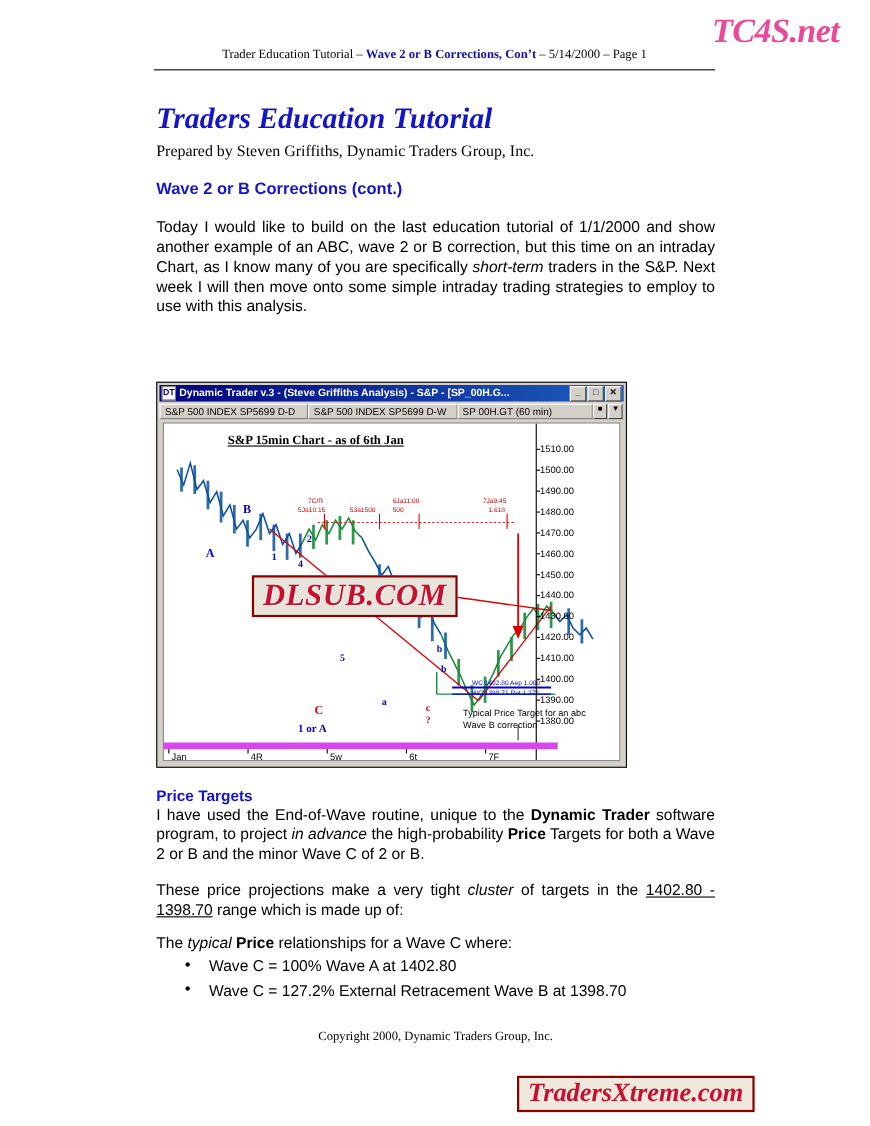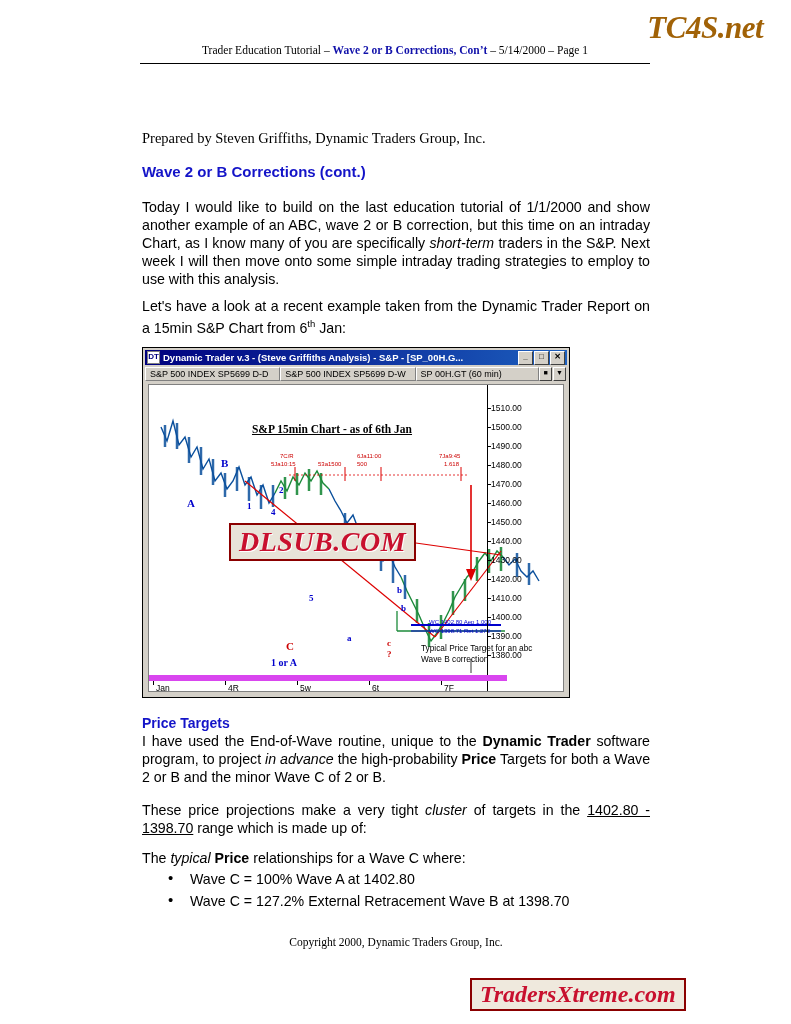--- a/index.html
+++ b/index.html
@@ -23,21 +23,21 @@
 
   
   .brand-logo {
     position: absolute;
     top: 10px;
     right: 28px;
     font-family: "Liberation Serif", serif;
     font-weight: bold;
     font-style: italic;
     font-size: 31px;
-    color: #a16207;
+    color: #ec4899;
     letter-spacing: -0.5px;
   }
   .header-line {
     position: absolute;
     left: 140px;
     top: 44px;
     width: 510px;
     text-align: center;
     font-size: 11.5px;
     font-family: "Liberation Serif", serif;
@@ -194,26 +194,25 @@
     width: 416px; height: 308px;
     background: #ffffff;
     border: 1px solid #808080;
     box-sizing: border-box;
     overflow: hidden;
   }
   .chart-title {
     position: absolute;
     left: 58px; top: 10px;
     width: 250px;
-    text-align: center;
+    text-align: left;
     font-family: "Liberation Serif", serif;
     font-weight: bold;
     font-size: 11.5px;
     text-decoration: underline;
-    margin-top: 28px;
   }
   .price-axis {
     position: absolute;
     right: 0; top: 0;
     width: 76px; height: 100%;
     border-left: 1px solid #000000;
     box-sizing: border-box;
   }
   .price-axis .tick {
     position: absolute;
@@ -341,30 +340,28 @@
 <body>
 
 <div class="page">
 
   <div class="brand-logo">TC4S.net</div>
   <div class="header-line">
     <span>Trader Education Tutorial – </span><span class="hl-bold">Wave 2 or B Corrections, Con’t</span><span> – 5/14/2000 – Page 1</span>
   </div>
   <div class="header-rule"></div>
 
+  <h1 class="title">Traders Education Tutorial</h1>
   <div class="prepared">Prepared by Steven Griffiths, Dynamic Traders Group, Inc.</div>
   <h2 class="subhead">Wave 2 or B Corrections (cont.)</h2>
 
   <p class="para p1">
     <span>Today I would like to build on the last education tutorial of 1/1/2000 and show another example of an ABC, wave 2 or B correction, but this time on an intraday Chart, as I know many of you are specifically </span><span class="ital">short-term</span><span> traders in the S&amp;P. Next week I will then move onto some simple intraday trading strategies to employ to use with this analysis.</span>
   </p>
 
-  <p class="para p2">
-    <span>Let's have a look at a recent example taken from the Dynamic Trader Report on a 15min S&amp;P Chart from 6</span><span class="sup">th</span><span> Jan:</span>
-  </p>
 
   <div class="chart-window">
 
     <div class="titlebar">
       <div class="tb-icon">DT</div>
       <div class="tb-text">Dynamic Trader v.3 - (Steve Griffiths Analysis) - S&amp;P - [SP_00H.G...</div>
       <div class="tb-buttons">
         <div class="tb-btn">_</div>
         <div class="tb-btn">□</div>
         <div class="tb-btn">✕</div>

